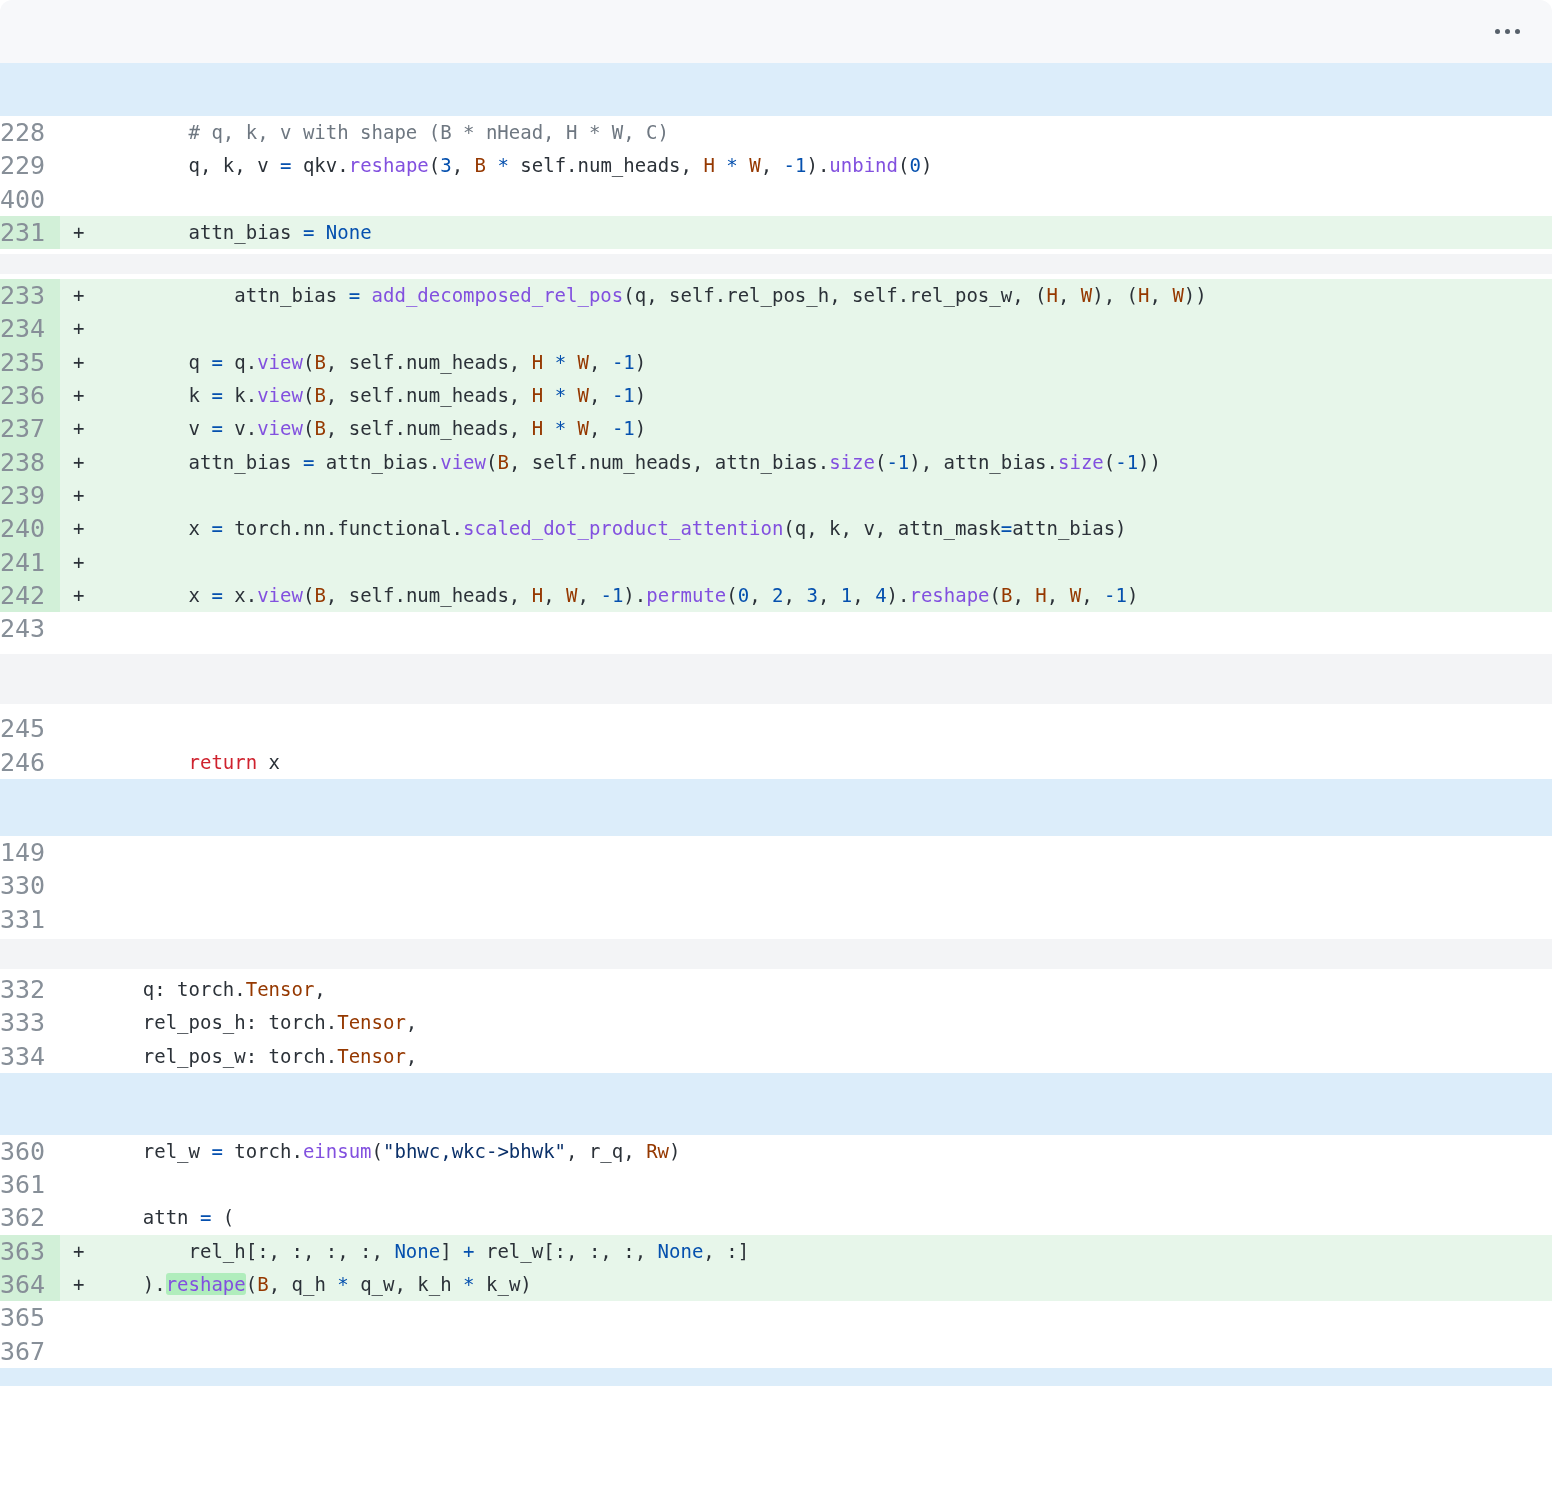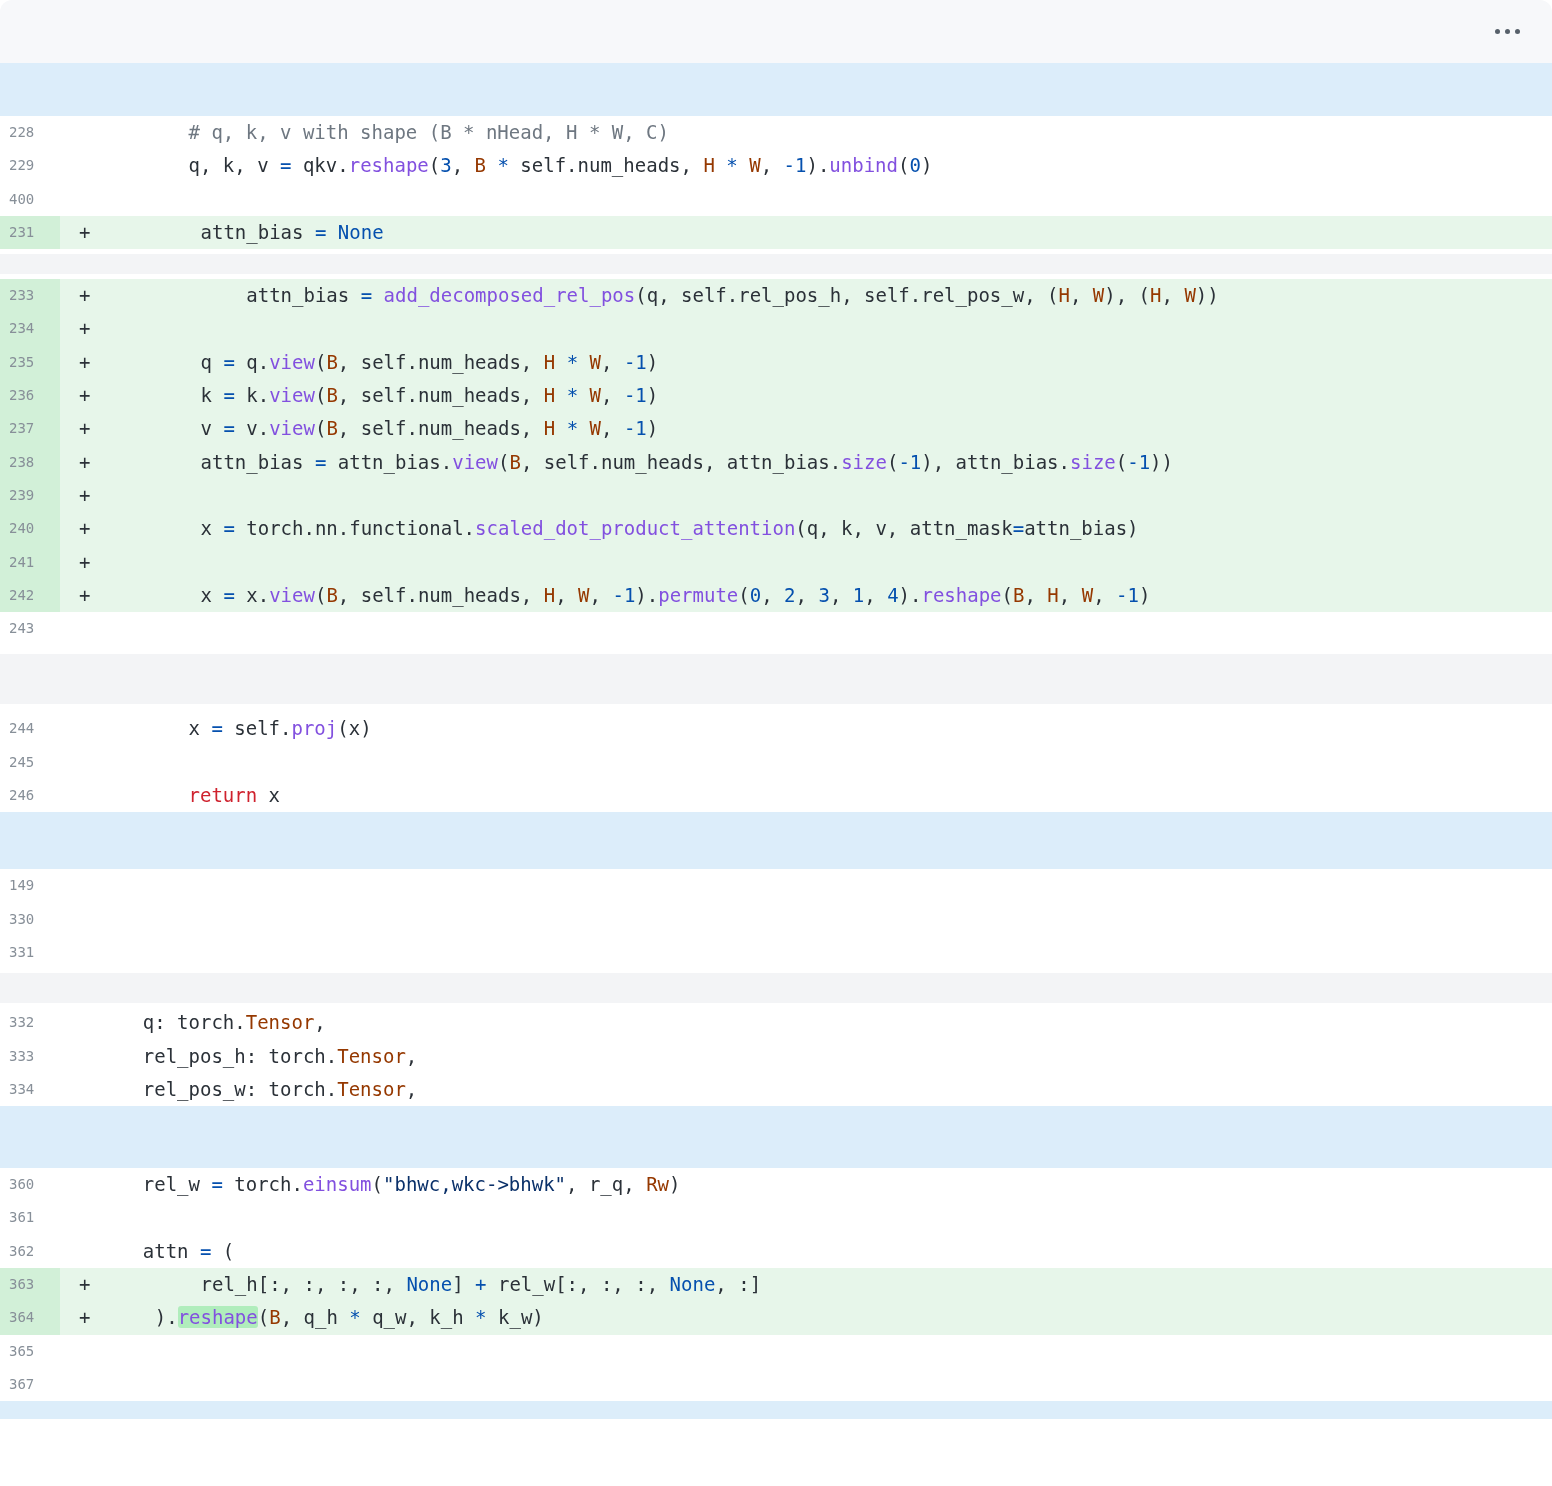--- a/index.html
+++ b/index.html
@@ -22,26 +22,26 @@
   .expand-band{flex:none;background:var(--expand_bg);cursor:pointer;}
   .gap{flex:none;background:#ffffff;display:flex;align-items:center;}
   .gap .strip{width:100%;background:var(--sep_bg);}
   .code-section{flex:none;}
   .row{
     display:flex;height:33.3px;align-items:center;
     font-size:19px;line-height:33.3px;white-space:pre;color:var(--text);
   }
   .row .num{
     width:60px;flex:none;height:100%;box-sizing:border-box;
-    padding-left:9px;display:flex;align-items:center;
-    color:var(--line_num);font-size:14px;
+    display:flex;align-items:center;
+    color:var(--line_num);font-size:25px;
   }
   .row .sign{width:37px;flex:none;padding-left:13px;box-sizing:border-box;color:var(--text);}
   .row .code{white-space:pre;}
-  .row.added{background:var(--added_bg);gap:6px;}
+  .row.added{background:var(--added_bg);}
   .row.added .num{background:var(--added_num_bg);}
   .t-pl{color:var(--text);}
   .t-cm{color:var(--comment);}
   .t-k{color:var(--keyword);}
   .t-e{color:var(--entity);}
   .t-c{color:var(--constant);}
   .t-v{color:var(--variable);}
   .t-s{color:var(--string);}
   .t-ehl{color:var(--entity);background:var(--word_highlight);border-radius:3px;}
 </style>
@@ -77,21 +77,20 @@
         <div class="row added"><span class="num">239</span><span class="sign">+</span><span class="code"></span></div>
         <div class="row added"><span class="num">240</span><span class="sign">+</span><span class="code"><span class="t-pl">        x </span><span class="t-c">=</span><span class="t-pl"> torch.nn.functional.</span><span class="t-e">scaled_dot_product_attention</span><span class="t-pl">(q, k, v, attn_mask</span><span class="t-c">=</span><span class="t-pl">attn_bias)</span></span></div>
         <div class="row added"><span class="num">241</span><span class="sign">+</span><span class="code"></span></div>
         <div class="row added"><span class="num">242</span><span class="sign">+</span><span class="code"><span class="t-pl">        x </span><span class="t-c">=</span><span class="t-pl"> x.</span><span class="t-e">view</span><span class="t-pl">(</span><span class="t-v">B</span><span class="t-pl">, self.num_heads, </span><span class="t-v">H</span><span class="t-pl">, </span><span class="t-v">W</span><span class="t-pl">, </span><span class="t-c">-1</span><span class="t-pl">).</span><span class="t-e">permute</span><span class="t-pl">(</span><span class="t-c">0</span><span class="t-pl">, </span><span class="t-c">2</span><span class="t-pl">, </span><span class="t-c">3</span><span class="t-pl">, </span><span class="t-c">1</span><span class="t-pl">, </span><span class="t-c">4</span><span class="t-pl">).</span><span class="t-e">reshape</span><span class="t-pl">(</span><span class="t-v">B</span><span class="t-pl">, </span><span class="t-v">H</span><span class="t-pl">, </span><span class="t-v">W</span><span class="t-pl">, </span><span class="t-c">-1</span><span class="t-pl">)</span></span></div>
         <div class="row"><span class="num">243</span><span class="sign"></span><span class="code"></span></div>
       </div>
       <div class="gap" style="height: 67px;">
         <div class="strip" style="height: 50px;"></div>
       </div>
       <div class="code-section">
-        <div class="row"><span class="num">244</span><span class="sign"></span><span class="code"><span class="t-pl">        x </span><span class="t-c">=</span><span class="t-pl"> self.</span><span class="t-e">proj</span><span class="t-pl">(x)</span></span></div>
         <div class="row"><span class="num">245</span><span class="sign"></span><span class="code"></span></div>
         <div class="row"><span class="num">246</span><span class="sign"></span><span class="code"><span class="t-pl">        </span><span class="t-k">return</span><span class="t-pl"> x</span></span></div>
       </div>
       <div class="expand-band" style="height: 57px;"></div>
       <div class="code-section">
         <div class="row"><span class="num">149</span><span class="sign"></span><span class="code"></span></div>
         <div class="row"><span class="num">330</span><span class="sign"></span><span class="code"></span></div>
         <div class="row"><span class="num">331</span><span class="sign"></span></div>
       </div>
       <div class="gap" style="height: 37px;">

